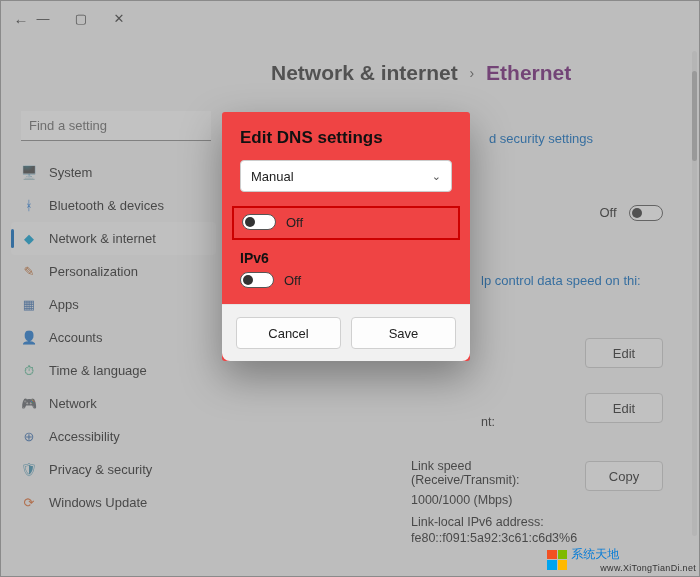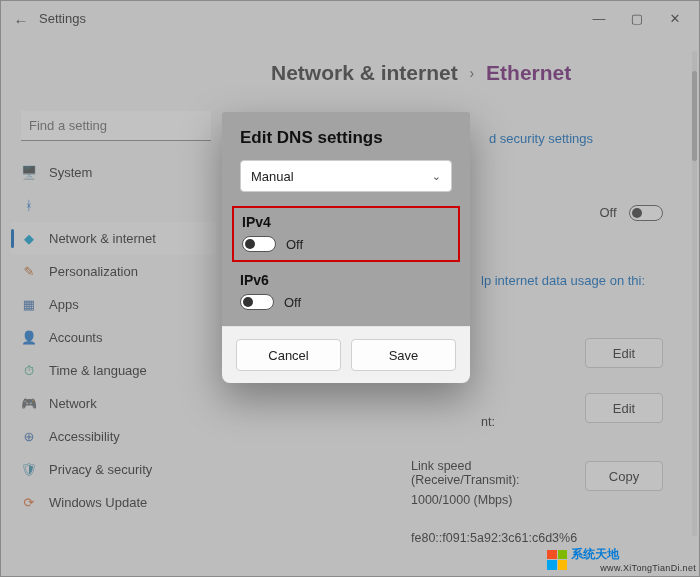--- a/index.html
+++ b/index.html
@@ -37,53 +37,52 @@
   .main { position:absolute; left:230px; right:8px; top:100px; bottom:8px; }
   .linkish { color:#0067c0; font-size:13px; }
   .rt { position:absolute; }
   .toggle-sm { width:34px; height:16px; border:1px solid #555; border-radius:10px; display:inline-block; position:relative; vertical-align:middle; background:#fff; }
   .toggle-sm::after { content:""; position:absolute; left:2px; top:2px; width:10px; height:10px; background:#333; border-radius:50%; }
   .off-lbl { font-size:13px; color:#222; margin-right:8px; }
   .panelbtn { width:78px; height:30px; border:1px solid #ccc; background:#fdfdfd; border-radius:4px; font-size:13px; color:#222; display:flex; align-items:center; justify-content:center; }
   .row-lbl { font-size:12.5px; color:#222;margin-top:16px; }
 
   
-  .dialog { position:absolute; left:222px; top:112px; width:248px; background:#a3a3a3; border-radius:3px; box-shadow:0 16px 40px rgba(0,0,0,0.35); z-index:100; padding-top:16px; }
+  .dialog { position:absolute; left:222px; top:112px; width:248px; background:#ef4444; border-radius:3px; box-shadow:0 16px 40px rgba(0,0,0,0.35); z-index:100; padding-top:16px; }
   .dialog h2 { font-size:17px; font-weight:600; color:#111; padding:0 18px 12px; }
   .dd { margin:0 18px 14px; height:32px; border:1px solid #ccc; border-radius:4px; background:#fff; display:flex; align-items:center; padding:0 10px; font-size:13px; color:#222; justify-content:space-between; }
   .dd .chev { font-size:11px; color:#555; }
   .proto { padding:2px 18px 8px; }
   .proto h3 { font-size:14px; font-weight:700; color:#111; margin-bottom:6px; }
   .trow { display:flex; align-items:center; gap:10px; }
   .tlabel { font-size:13px; color:#222; }
   .highlight { border:2.5px solid #c00; padding:6px 8px 8px; margin:0 10px 8px; }
   .dialog-foot { background:#f1f1f1; border-top:1px solid #e5e5e5; padding:12px 14px; display:flex; gap:10px; border-radius:0 0 8px 8px; margin-top:8px; }
   .dbtn { flex:1; height:32px; background:#fdfdfd; border:1px solid #d0d0d0; border-radius:4px; font-size:13px; color:#222; display:flex; align-items:center; justify-content:center; }
 
   
   .wm { position:absolute; right:4px; bottom:4px; z-index:200; display:flex; align-items:center; gap:4px; }
   .wm-logo { width:20px; height:20px; display:grid; grid-template:1fr 1fr/1fr 1fr; gap:1px; }
   .wm-logo span:nth-child(1){background:#f25022;} .wm-logo span:nth-child(2){background:#7fba00;}
   .wm-logo span:nth-child(3){background:#00a4ef;} .wm-logo span:nth-child(4){background:#ffb900;}
-  .wm-txt { font-size:12px; font-weight:700; }
+  .wm-txt { font-size:12px; font-weight:400; }
   .wm-cn { color:#057bd6; }
   .wm-url { font-size:9px; color:#333; letter-spacing:0.3px;margin-left:29px; }
 
   
   .sbar { position:absolute; right:2px; top:50px; bottom:40px; width:5px; background:rgba(0,0,0,0.06); border-radius:3px; }
   .sbar::after { content:""; position:absolute; left:0; right:0; top:20px; height:90px; background:rgba(0,0,0,0.22); border-radius:3px; }
 </style>
 </head>
 <body>
 
 <div class="frame">
 
   <div class="titlebar">
     <div class="back-arrow">←</div>
-    <div class="title">Settings</div>
     <div class="winbtns">
       <div class="winbtn">—</div>
       <div class="winbtn">▢</div>
       <div class="winbtn">✕</div>
     </div>
   </div>
 
   <div class="breadcrumb">
     <span class="crumb">Network &amp; internet</span>
     <span class="sep">›</span>
@@ -94,20 +93,21 @@
     <span>Find a setting</span>
   </div>
 
   <div class="sidebar">
       <div class="navitem">
         <span class="navicon" style="color: rgb(58, 111, 176);">🖥️</span>
         <span>System</span>
       </div>
       <div class="navitem">
         <span class="navicon" style="color: rgb(10, 108, 214);">ᚼ</span>
+        <span>Bluetooth &amp; devices</span>
       </div>
       <div class="navitem selected">
         <span class="navicon" style="color: rgb(7, 160, 212);">◆</span>
         <span>Network &amp; internet</span>
       </div>
       <div class="navitem">
         <span class="navicon" style="color: rgb(192, 106, 46);">✎</span>
         <span>Personalization</span>
       </div>
       <div class="navitem">
@@ -141,49 +141,49 @@
     </div>
 
   <div class="main">
     <div class="rt linkish" style="left:258px; top:30px;">d security settings</div>
 
     <div class="rt" style="right:28px; top:102px;">
       <span class="off-lbl">Off</span>
       <span class="toggle-sm"></span>
     </div>
 
-    <div class="rt linkish" style="left:250px; top:172px;">lp internet data usage on thi:</div>
+    <div class="rt linkish" style="left:250px; top:172px;">lp control data speed on thi:</div>
 
     <div class="rt panelbtn" style="right:28px; top:237px;">Edit</div>
 
     <div class="rt row-lbl" style="left:250px; top:298px;">nt:</div>
     <div class="rt panelbtn" style="right:28px; top:292px;">Edit</div>
 
     <div class="rt row-lbl" style="left:180px; top:342px; width:120px;">Link speed (Receive/Transmit):</div>
     <div class="rt row-lbl" style="left:180px; top:376px;">1000/1000 (Mbps)</div>
     <div class="rt panelbtn" style="right:28px; top:360px;">Copy</div>
 
+    <div class="rt row-lbl" style="left:180px; top:398px;">Link-local IPv6 address:</div>
     <div class="rt row-lbl" style="left:180px; top:414px;">fe80::f091:5a92:3c61:c6d3%6</div>
   </div>
 
   <div class="sbar"></div>
 </div>
 
 <div class="overlay"></div>
 
 <div class="dialog">
   <h2>Edit DNS settings</h2>
   <div class="dd">
     <span>Manual</span>
     <span class="chev">⌄</span>
   </div>
 
   <div class="highlight">
     <div class="proto" style="padding:0;">
-      <h3>IPv4</h3>
       <div class="trow">
         <span class="toggle-sm"></span>
         <span class="tlabel">Off</span>
       </div>
     </div>
   </div>
 
   <div class="proto">
     <h3>IPv6</h3>
     <div class="trow">

